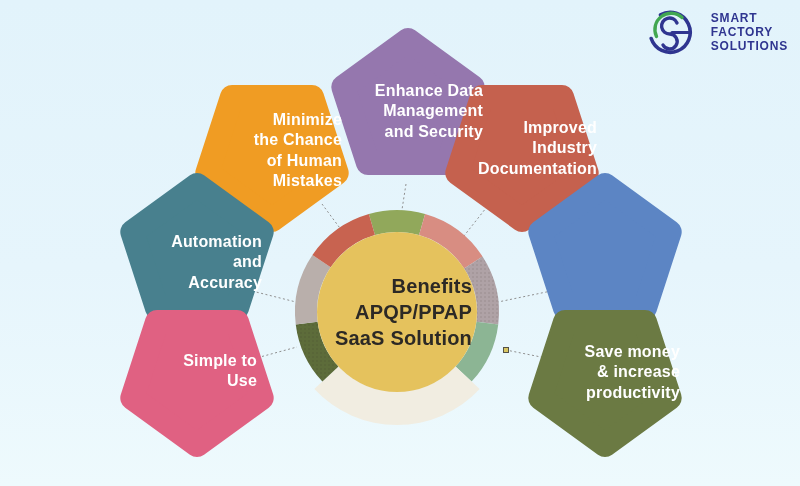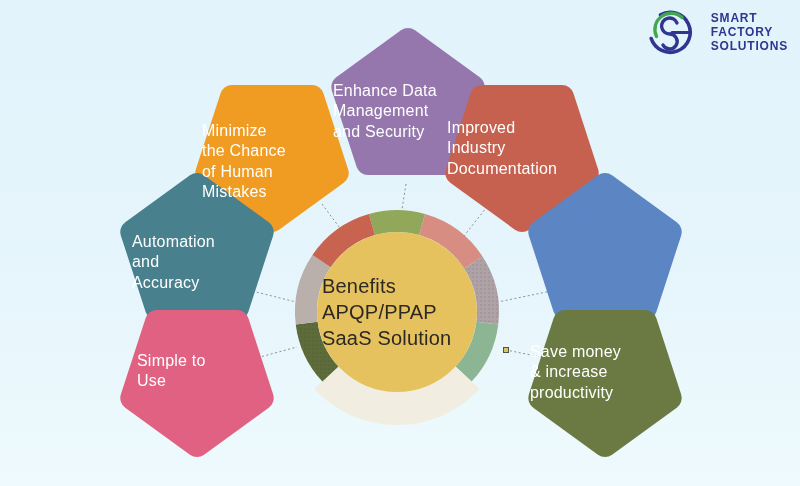--- a/index.html
+++ b/index.html
@@ -4,27 +4,27 @@
 <style>
   html,body{margin:0;padding:0;}
   body{font-family:"Liberation Sans",sans-serif;}
   .stage{
     position:relative;width:800px;height:486px;overflow:hidden;
     background:linear-gradient(180deg,#e2f3fb 0%,#e6f5fc 55%,#eefafd 100%);
   }
   .stage svg.diagram{position:absolute;left:0;top:0;}
   .lbl{
     position:absolute;transform:translate(-50%,-50%);
-    color:#ffffff;text-align:left;white-space:pre-line;
-    font-size:16px;font-weight:400;line-height:1.28;letter-spacing:.2px;
+    color:#ffffff;text-align:right;white-space:pre-line;
+    font-size:16px;font-weight:700;line-height:1.28;letter-spacing:.2px;
   }
   .center-lbl{
     position:absolute;transform:translate(-50%,-50%);
-    color:#2c2925;text-align:left;white-space:pre-line;
-    font-size:20px;font-weight:400;line-height:1.3;letter-spacing:.2px;
+    color:#2c2925;text-align:right;white-space:pre-line;
+    font-size:20px;font-weight:700;line-height:1.3;letter-spacing:.2px;
   }
   .logo{
     position:absolute;top:8px;right:12px;display:flex;align-items:center;gap:17px;
   }
   .logo-text{display:flex;flex-direction:column;justify-content:center;}
   .logo-line{
     font-weight:700;font-size:12px;line-height:1.18;letter-spacing:.8px;color:#2f3590;
   }
 </style>
 </head>
@@ -70,21 +70,21 @@
         <path d="M197.0,185.0L261.7,232.0L237.0,308.0L157.0,308.0L132.3,232.0Z" fill="#48808e" stroke="#48808e" stroke-width="24" stroke-linejoin="round"></path>
         <path d="M605.0,185.0L669.7,232.0L645.0,308.0L565.0,308.0L540.3,232.0Z" fill="#5c85c4" stroke="#5c85c4" stroke-width="24" stroke-linejoin="round"></path>
         <path d="M197.0,445.0L132.3,398.0L157.0,322.0L237.0,322.0L261.7,398.0Z" fill="#e06182" stroke="#e06182" stroke-width="24" stroke-linejoin="round"></path>
         <path d="M605.0,445.0L540.3,398.0L565.0,322.0L645.0,322.0L669.7,398.0Z" fill="#6b7a43" stroke="#6b7a43" stroke-width="24" stroke-linejoin="round"></path>
       </g>
   </svg>
 
   <div class="lbl" style="left: 408px; top: 112px; width: 150px;">Enhance Data
 Management
 and Security</div>
-  <div class="lbl" style="left: 272px; top: 151px; width: 140px; margin-top: 11px;">Minimize
+  <div class="lbl" style="left: 272px; top: 151px; width: 140px;">Minimize
 the Chance
 of Human
 Mistakes</div>
   <div class="lbl" style="left: 522px; top: 149px; width: 150px;">Improved
 Industry
 Documentation</div>
   <div class="lbl" style="left: 197px; top: 263px; width: 130px;">Automation
 and
 Accuracy</div>
   <div class="lbl" style="left: 197px; top: 371px; width: 120px;">Simple to

